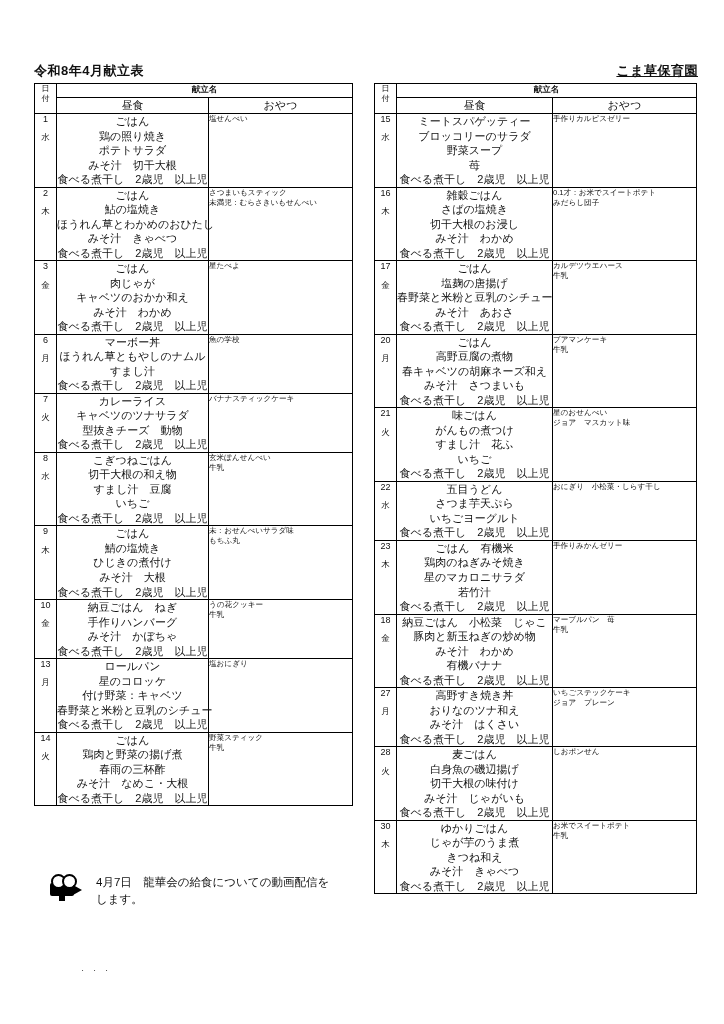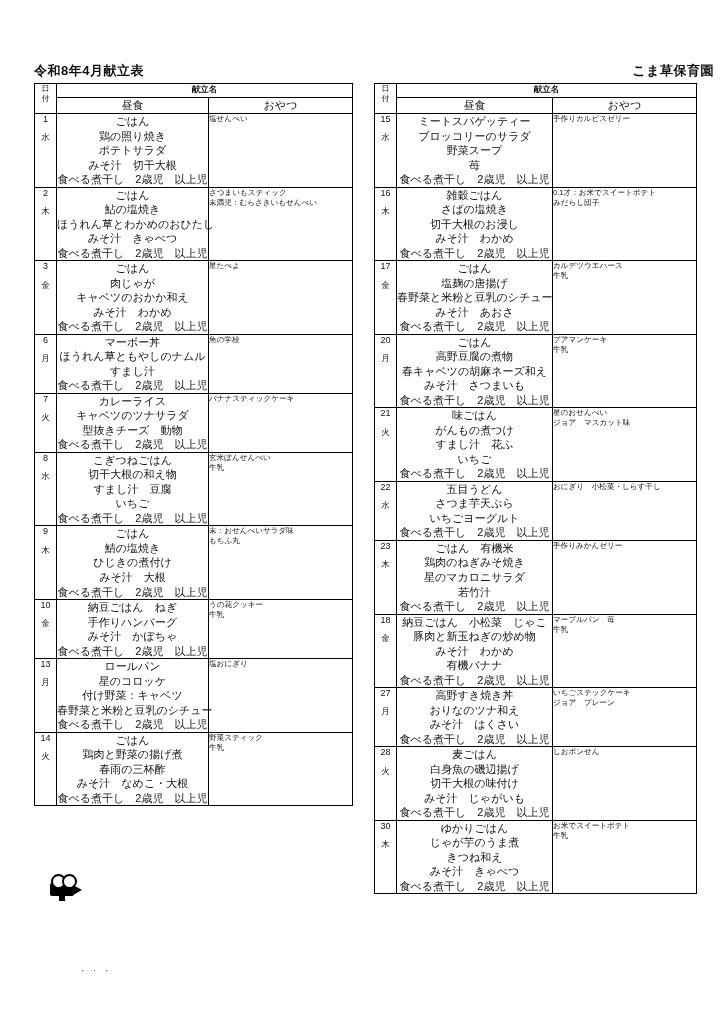--- a/index.html
+++ b/index.html
@@ -23,21 +23,21 @@
     border-radius: 21px;
   }
   .hdr {
     position: absolute;
     top: 62px;
     font-weight: bold;
     font-size: 13px;
     letter-spacing: 0.5px;
   }
   .hdr-left { left: 34px; }
-  .hdr-right { right: 10px; }
+  .hdr-right { right: 26px; text-decoration: underline; }
 
   .tbl {
     position: absolute;
     border-collapse: collapse;
     table-layout: fixed;
     font-size: 7.6px;
   }
   .tbl.left  { left: 34px;  top: 83px;  width: 318px; }
   .tbl.right { left: 374px; top: 83px;  width: 322px; }
 
@@ -550,17 +550,18 @@
   </table>
 
   <div class="note">
     <div class="proj-icon">
       <div class="body"></div>
       <div class="reel1"></div>
       <div class="reel2"></div>
       <div class="lens"></div>
       <div class="leg"></div>
     </div>
+    <div class="note-txt">4月7日　龍華会の給食についての動画配信をします。</div>
   </div>
 
   <div class="dots">．．．</div>
 
 </div>
 
 </body></html>

